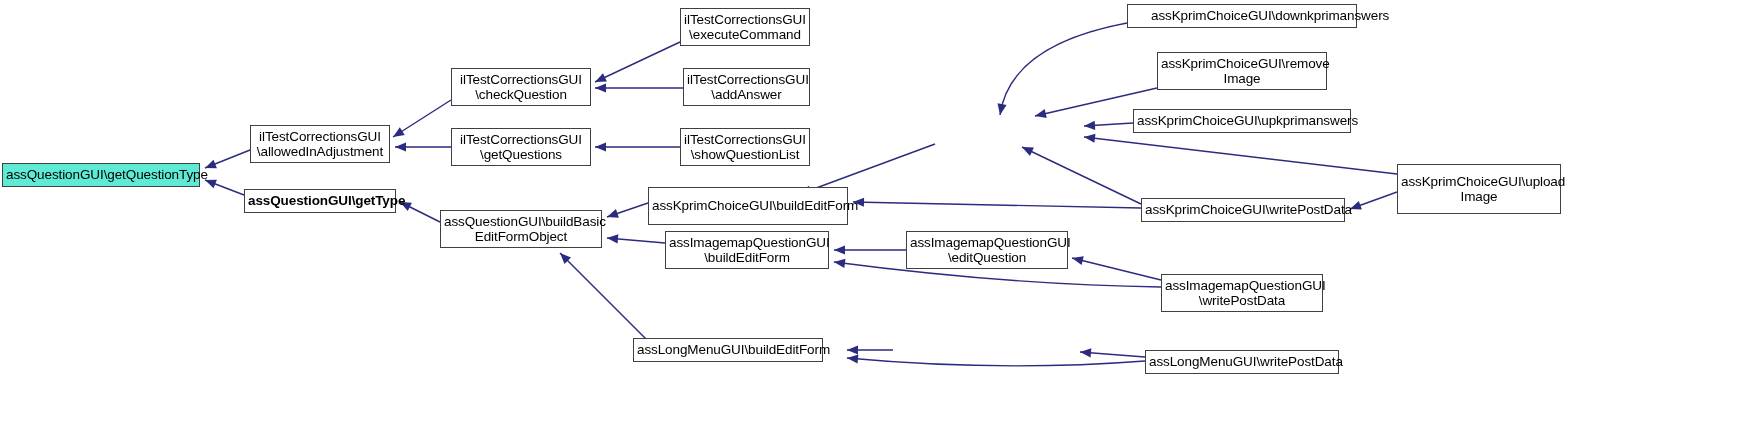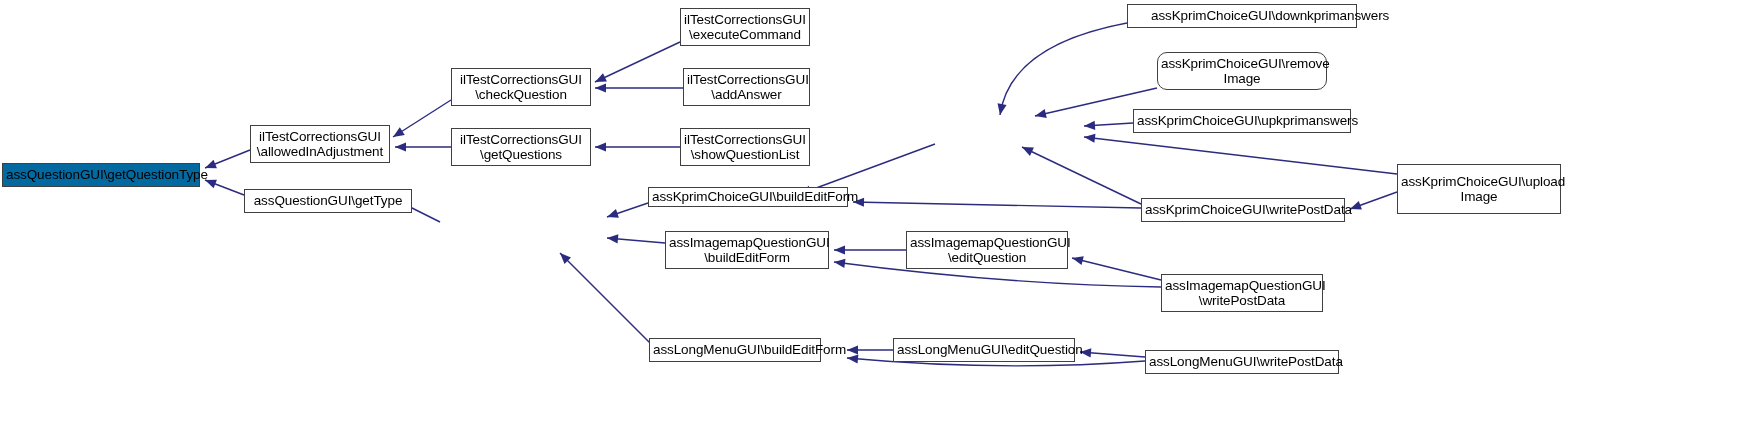--- a/index.html
+++ b/index.html
@@ -33,21 +33,21 @@
     line-height: 15.5px;
     text-align: center;
     display: flex;
     align-items: center;
     justify-content: center;
     white-space: pre-line;
     letter-spacing: -0.1px;
     z-index: 5;
   }
   .node.root {
-    background: #0369a1;
+    background: #5eead4;
     border: 1px solid #404040;
   }
   .node span {
     display: block;
     width: 100%;
     padding: 0 3px;
     box-sizing: border-box;
   }
 </style>
 </head>
@@ -102,40 +102,41 @@
       <path d="M1397,192 L1350,209" fill="none" stroke="#2b2b7f" stroke-width="1.4"></path>
       <polygon points="1350,209 1358.779495575011,200.93275403570945 1361.9087656851107,209.58420874448748" fill="#2b2b7f"></polygon>
       <path d="M1161,280 L1072,258" fill="none" stroke="#2b2b7f" stroke-width="1.4"></path>
       <polygon points="1072,258 1083.7824410304524,256.1740527488686 1081.574738142198,265.10523676652235" fill="#2b2b7f"></polygon>
       <path d="M1145,357 L1080,352" fill="none" stroke="#2b2b7f" stroke-width="1.4"></path>
       <polygon points="1080,352 1091.32040980562,348.25723072674543 1090.6147859133828,357.4301307546921" fill="#2b2b7f"></polygon>
     </svg>
 <div class="node root" style="left: 2px; top: 163px; width: 198px; height: 24px;"><span>assQuestionGUI\getQuestionType</span></div>
     <div class="node" style="left: 250px; top: 125px; width: 140px; height: 38px;"><span>ilTestCorrectionsGUI
 \allowedInAdjustment</span></div>
-    <div class="node" style="left: 244px; top: 189px; width: 168px; height: 24px;"><span>assQuestionGUI\getType</span></div>
+    <div class="node" style="left: 244px; top: 189px; width: 152px; height: 24px; font-weight: bold;"><span>assQuestionGUI\getType</span></div>
     <div class="node" style="left: 451px; top: 68px; width: 140px; height: 38px;"><span>ilTestCorrectionsGUI
 \checkQuestion</span></div>
     <div class="node" style="left: 451px; top: 128px; width: 140px; height: 38px;"><span>ilTestCorrectionsGUI
 \getQuestions</span></div>
     <div class="node" style="left: 680px; top: 8px; width: 130px; height: 38px;"><span>ilTestCorrectionsGUI
 \executeCommand</span></div>
     <div class="node" style="left: 683px; top: 68px; width: 127px; height: 38px;"><span>ilTestCorrectionsGUI
 \addAnswer</span></div>
     <div class="node" style="left: 680px; top: 128px; width: 130px; height: 38px;"><span>ilTestCorrectionsGUI
 \showQuestionList</span></div>
-    <div class="node" style="left: 648px; top: 187px; width: 200px; height: 20px;"><span>assKprimChoiceGUI\buildEditForm</span></div>
+    <div class="node" style="left: 440px; top: 210px; width: 162px; height: 38px;"><span>assQuestionGUI\buildBasic
+EditFormObject</span></div>
+    <div class="node" style="left: 648px; top: 187px; width: 200px; height: 38px;"><span>assKprimChoiceGUI\buildEditForm</span></div>
     <div class="node" style="left: 665px; top: 231px; width: 164px; height: 38px;"><span>assImagemapQuestionGUI
 \buildEditForm</span></div>
-    <div class="node" style="left: 649px; top: 338px; width: 172px; height: 24px;"><span>assLongMenuGUI\buildEditForm</span></div>
+    <div class="node" style="left: 633px; top: 338px; width: 190px; height: 24px;"><span>assLongMenuGUI\buildEditForm</span></div>
     <div class="node" style="left: 906px; top: 231px; width: 162px; height: 38px;"><span>assImagemapQuestionGUI
 \editQuestion</span></div>
-    <div class="node" style="left: 893px; top: 338px; width: 182px; height: 24px;"><span>assLongMenuGUI\editQuestion</span></div>
     <div class="node" style="left: 1127px; top: 4px; width: 230px; height: 24px; padding-left: 20px;"><span>assKprimChoiceGUI\downkprimanswers</span></div>
-    <div class="node" style="left: 1157px; top: 52px; width: 170px; height: 38px; border-radius: 10px;"><span>assKprimChoiceGUI\remove
+    <div class="node" style="left: 1157px; top: 52px; width: 170px; height: 38px;"><span>assKprimChoiceGUI\remove
 Image</span></div>
     <div class="node" style="left: 1141px; top: 198px; width: 204px; height: 24px;"><span>assKprimChoiceGUI\writePostData</span></div>
     <div class="node" style="left: 1133px; top: 109px; width: 218px; height: 24px;"><span>assKprimChoiceGUI\upkprimanswers</span></div>
     <div class="node" style="left: 1161px; top: 274px; width: 162px; height: 38px;"><span>assImagemapQuestionGUI
 \writePostData</span></div>
     <div class="node" style="left: 1145px; top: 350px; width: 194px; height: 24px;"><span>assLongMenuGUI\writePostData</span></div>
     <div class="node" style="left: 1397px; top: 164px; width: 164px; height: 50px;"><span>assKprimChoiceGUI\upload
 Image</span></div>
   </div>
 

